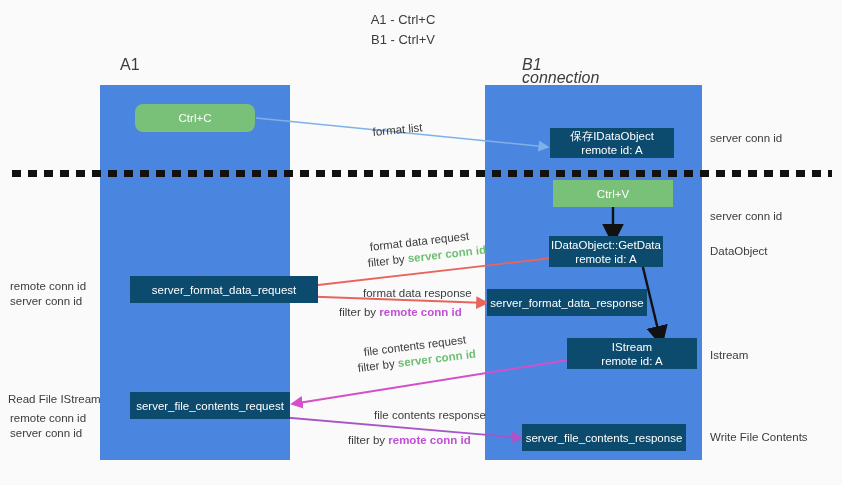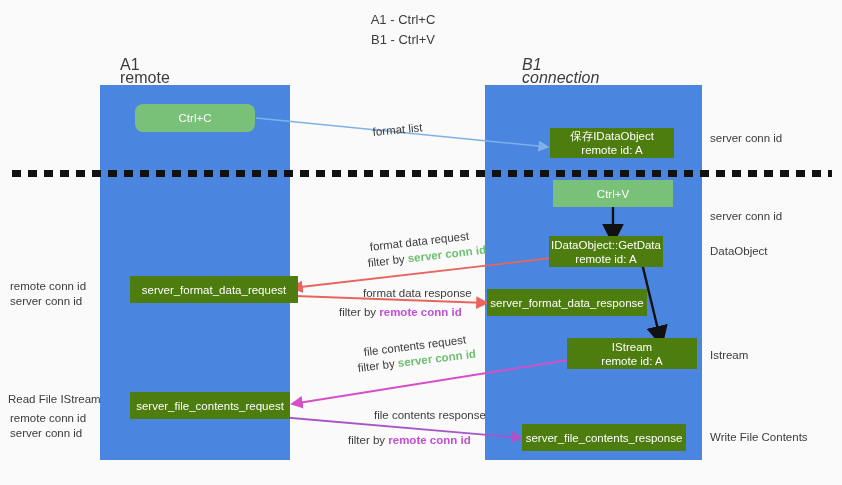--- a/index.html
+++ b/index.html
@@ -54,21 +54,21 @@
     box-sizing: border-box;
     display: flex;
     flex-direction: column;
     align-items: center;
     justify-content: center;
     text-align: center;
     color: #ffffff;
     font-size: 11.5px;
     line-height: 14px;
   }
-  .node.orange { background: #4d7c0f; }
+  .node.orange { background: #0c4a6e; }
   .node.green  { background: #79c178; }
   .lbl {
     position: absolute;
     font-size: 11.5px;
     line-height: 15px;
     color: #3c3c3c;
     white-space: nowrap;
   }
   .rot-up { transform-origin: left top; }
   .kw-green  { color: #6fbf73; font-weight: bold; }
@@ -94,21 +94,20 @@
 
 <div id="stage">
 
   <div class="title">
     <div>A1 - Ctrl+C</div>
     <div>B1 - Ctrl+V</div>
   </div>
 
   <div class="lane-head" style="left:120px; top:58px; width:150px;">
     <div>A1</div>
-    <div>remote</div>
   </div>
   <div class="lane-head" style="left:522px; top:58px; width:150px;font-style:italic;">
     <div>B1</div>
     <div>connection</div>
   </div>
 
   <div class="lane" style="left:100px; top:85px; width:190px; height:375px;"></div>
   <div class="lane" style="left:485px; top:85px; width:217px; height:375px;"></div>
 
   <svg id="wires" viewBox="0 0 842 485">
@@ -158,21 +157,21 @@
 
   <div class="node green" style="left:553px; top:180px; width:120px; height:27px;">
     <span>Ctrl+V</span>
   </div>
 
   <div class="node orange" style="left:549px; top:236px; width:114px; height:31px;">
     <span>IDataObject::GetData</span>
     <span>remote id: A</span>
   </div>
 
-  <div class="node orange" style="left:130px; top:276px; width:168px; height:27px;">
+  <div class="node orange" style="left:130px; top:276px; width:188px; height:27px;">
     <span>server_format_data_request</span>
   </div>
 
   <div class="node orange" style="left:487px; top:289px; width:160px; height:27px;">
     <span>server_format_data_response</span>
   </div>
 
   <div class="node orange" style="left:567px; top:338px; width:130px; height:31px;">
     <span>IStream</span>
     <span>remote id: A</span>

